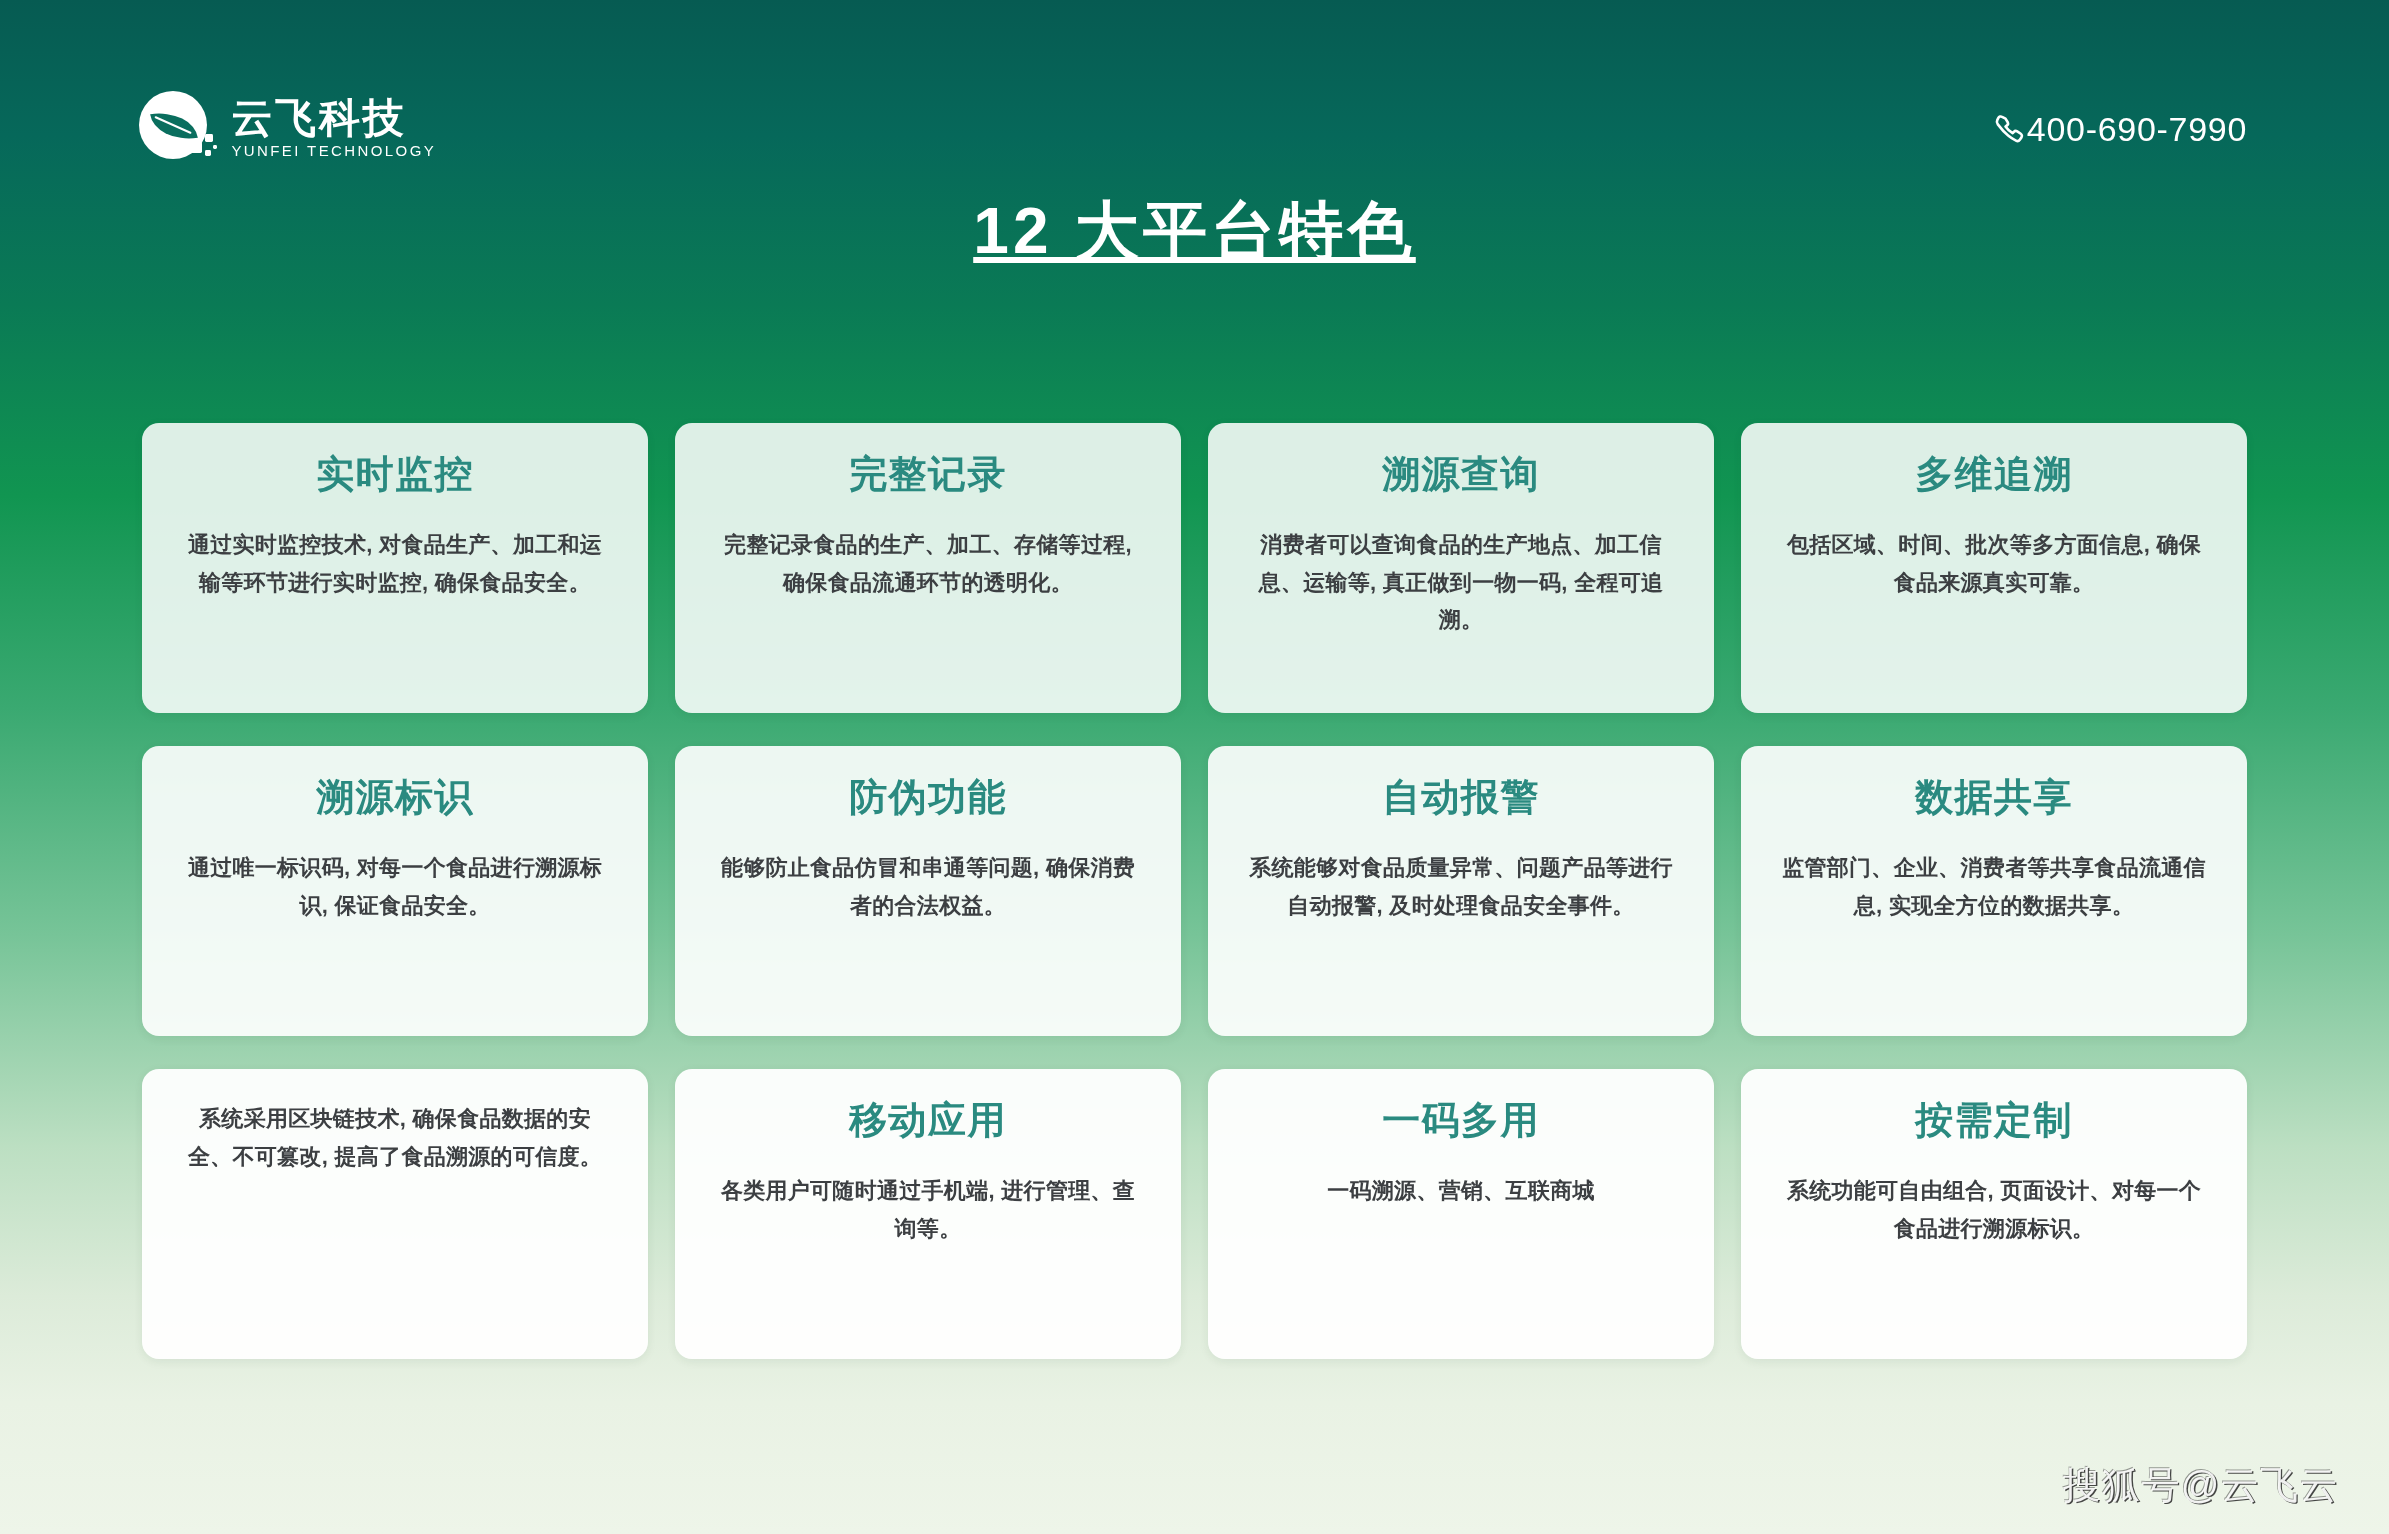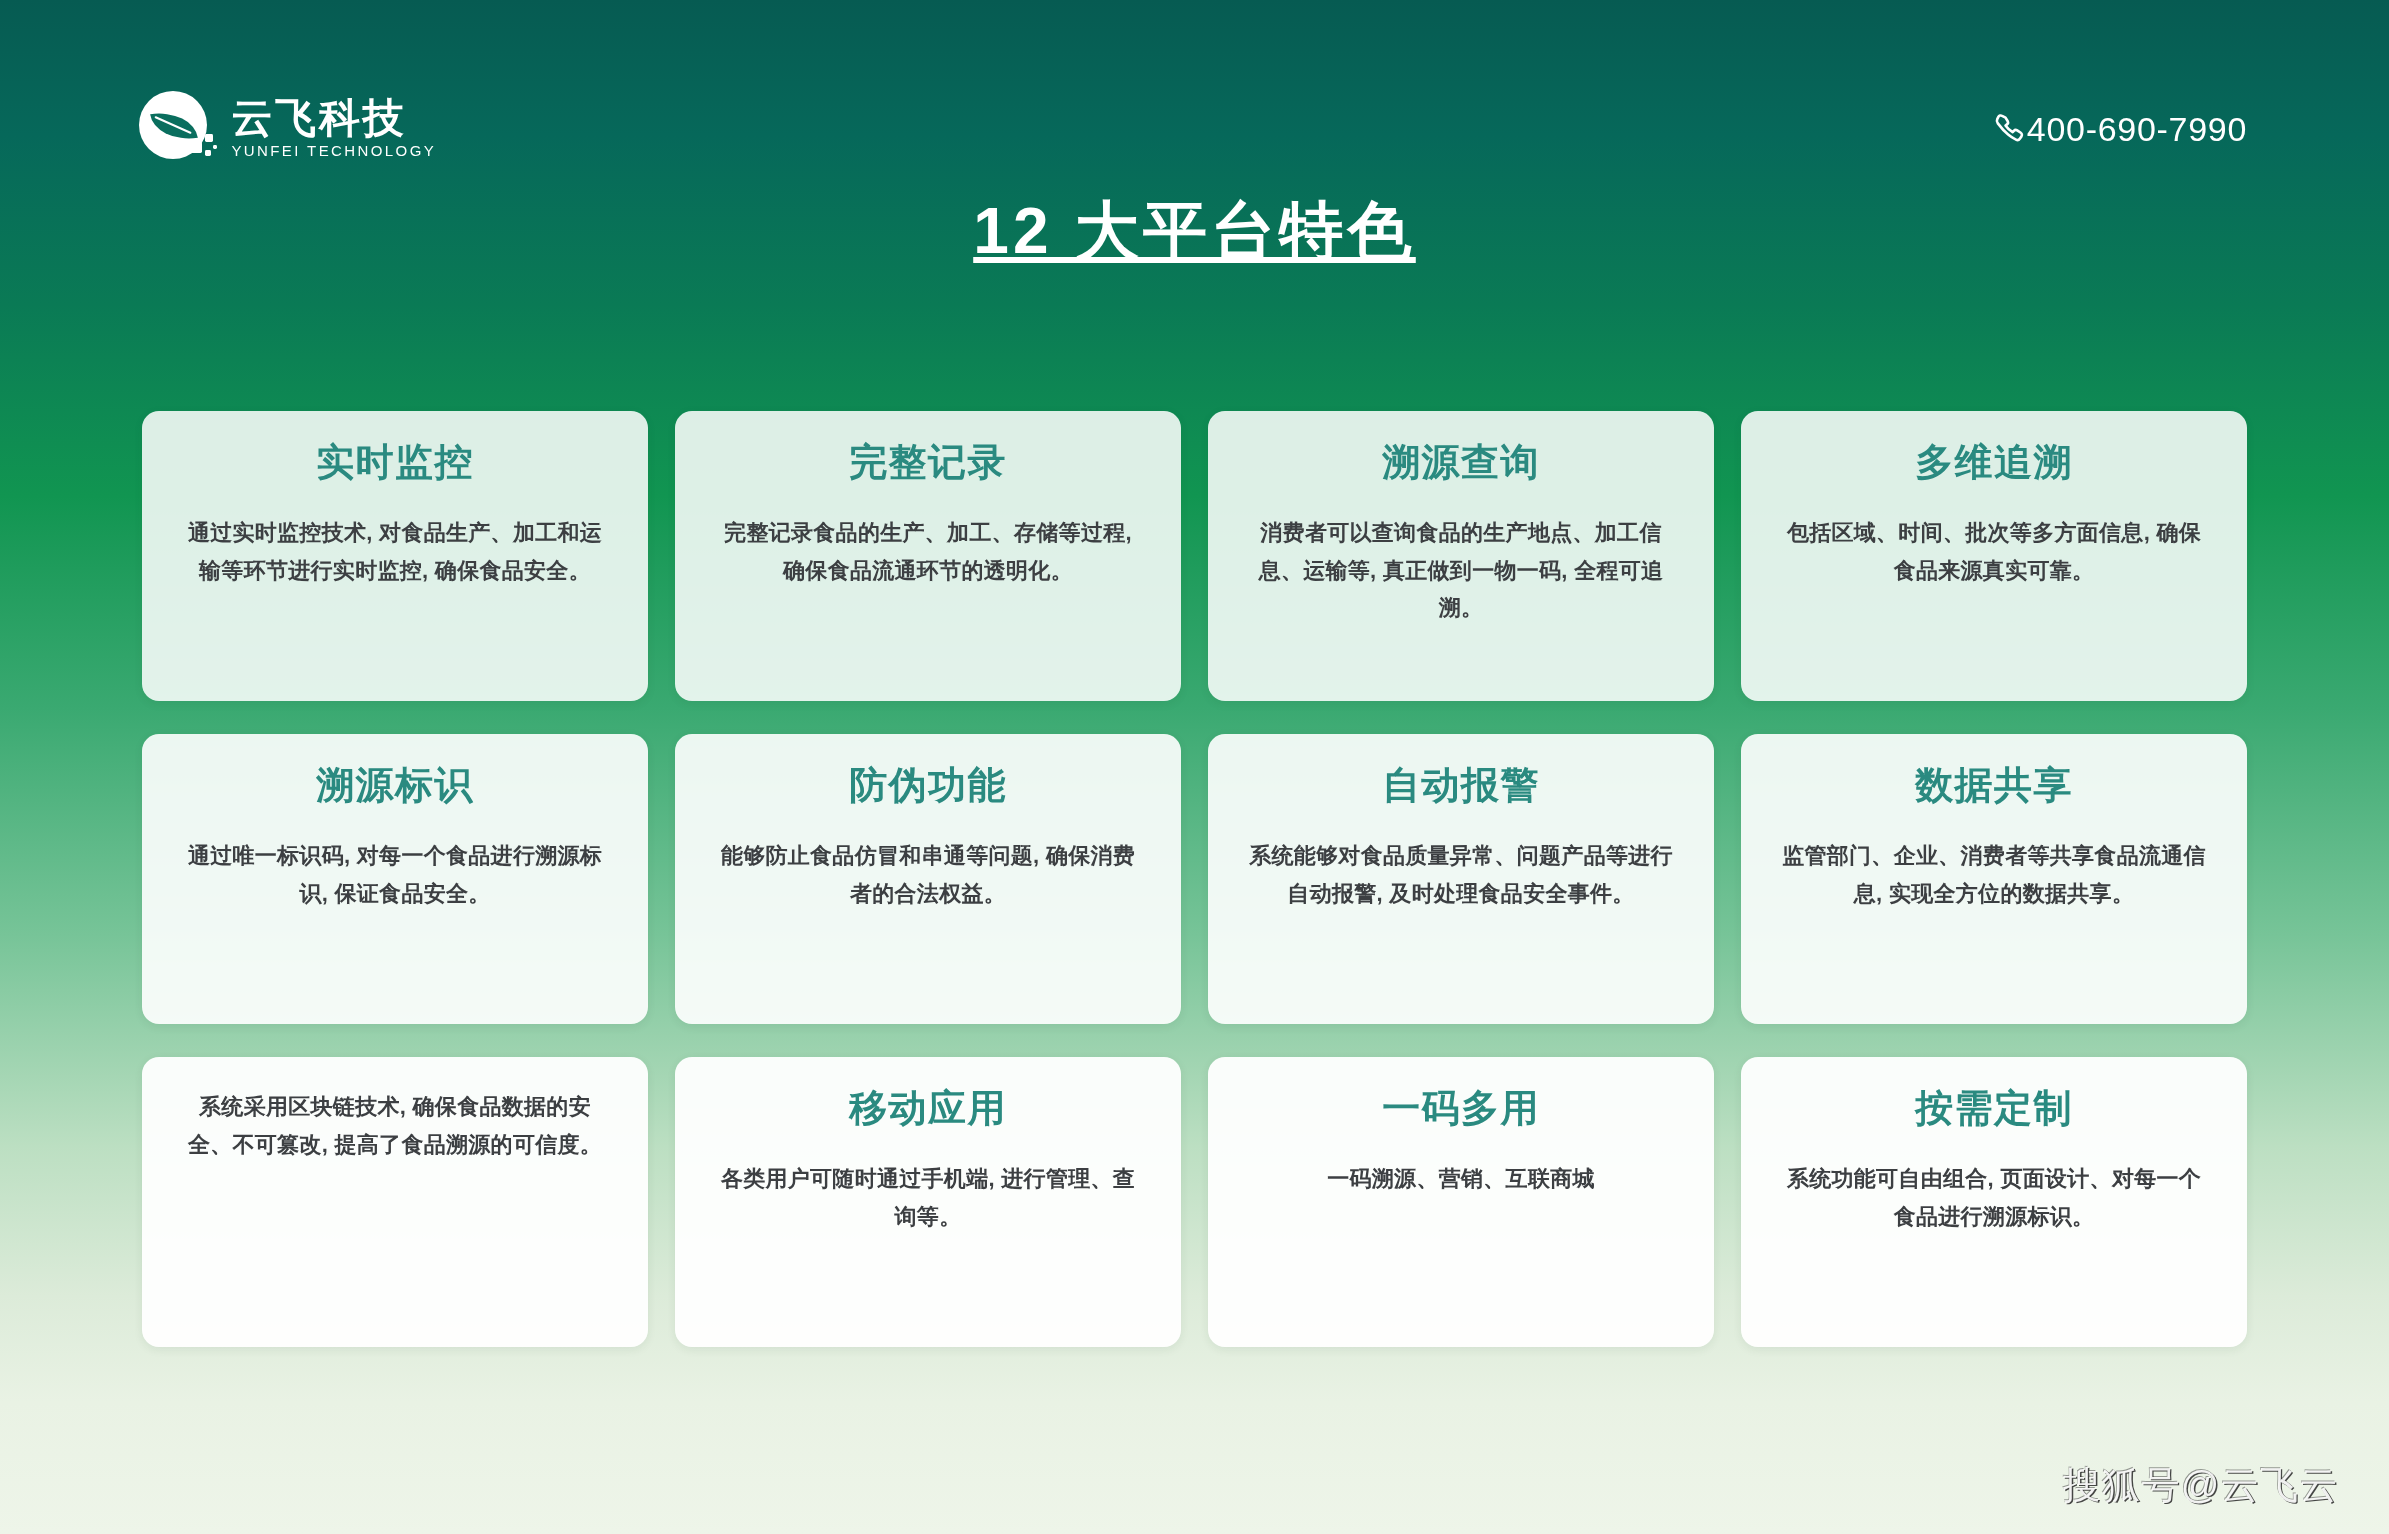--- a/index.html
+++ b/index.html
@@ -114,21 +114,21 @@
     color: #ffffff;
     letter-spacing: 2.4px;
     line-height: 1;
   }
 
   .contact {
     position: absolute;
     right: 142px;
     top: 112px;
     display: flex;
-    align-items: flex-start;
+    align-items: flex-end;
     gap: 1px;
     color: #ffffff;
   }
   .phone-icon { width: 33px; height: 33px; display: block; }
   .phone-number {
     font-size: 34px;
     font-weight: 400;
     color: #ffffff;
     letter-spacing: 0.7px;
     line-height: 1;
@@ -146,21 +146,21 @@
     color: #ffffff;
     letter-spacing: 4.2px;
     line-height: 1.2;
     text-decoration: underline;
   }
 
   
   .grid {
     position: absolute;
     left: 142px;
-    top: 411px;
+    top: 423px;
     width: 2106px;
     display: grid;
     grid-template-columns: repeat(4, 506px);
     grid-auto-rows: 290px;
     column-gap: 27px;
     row-gap: 33px;
   }
 
   .card {
     border-radius: 17px;

